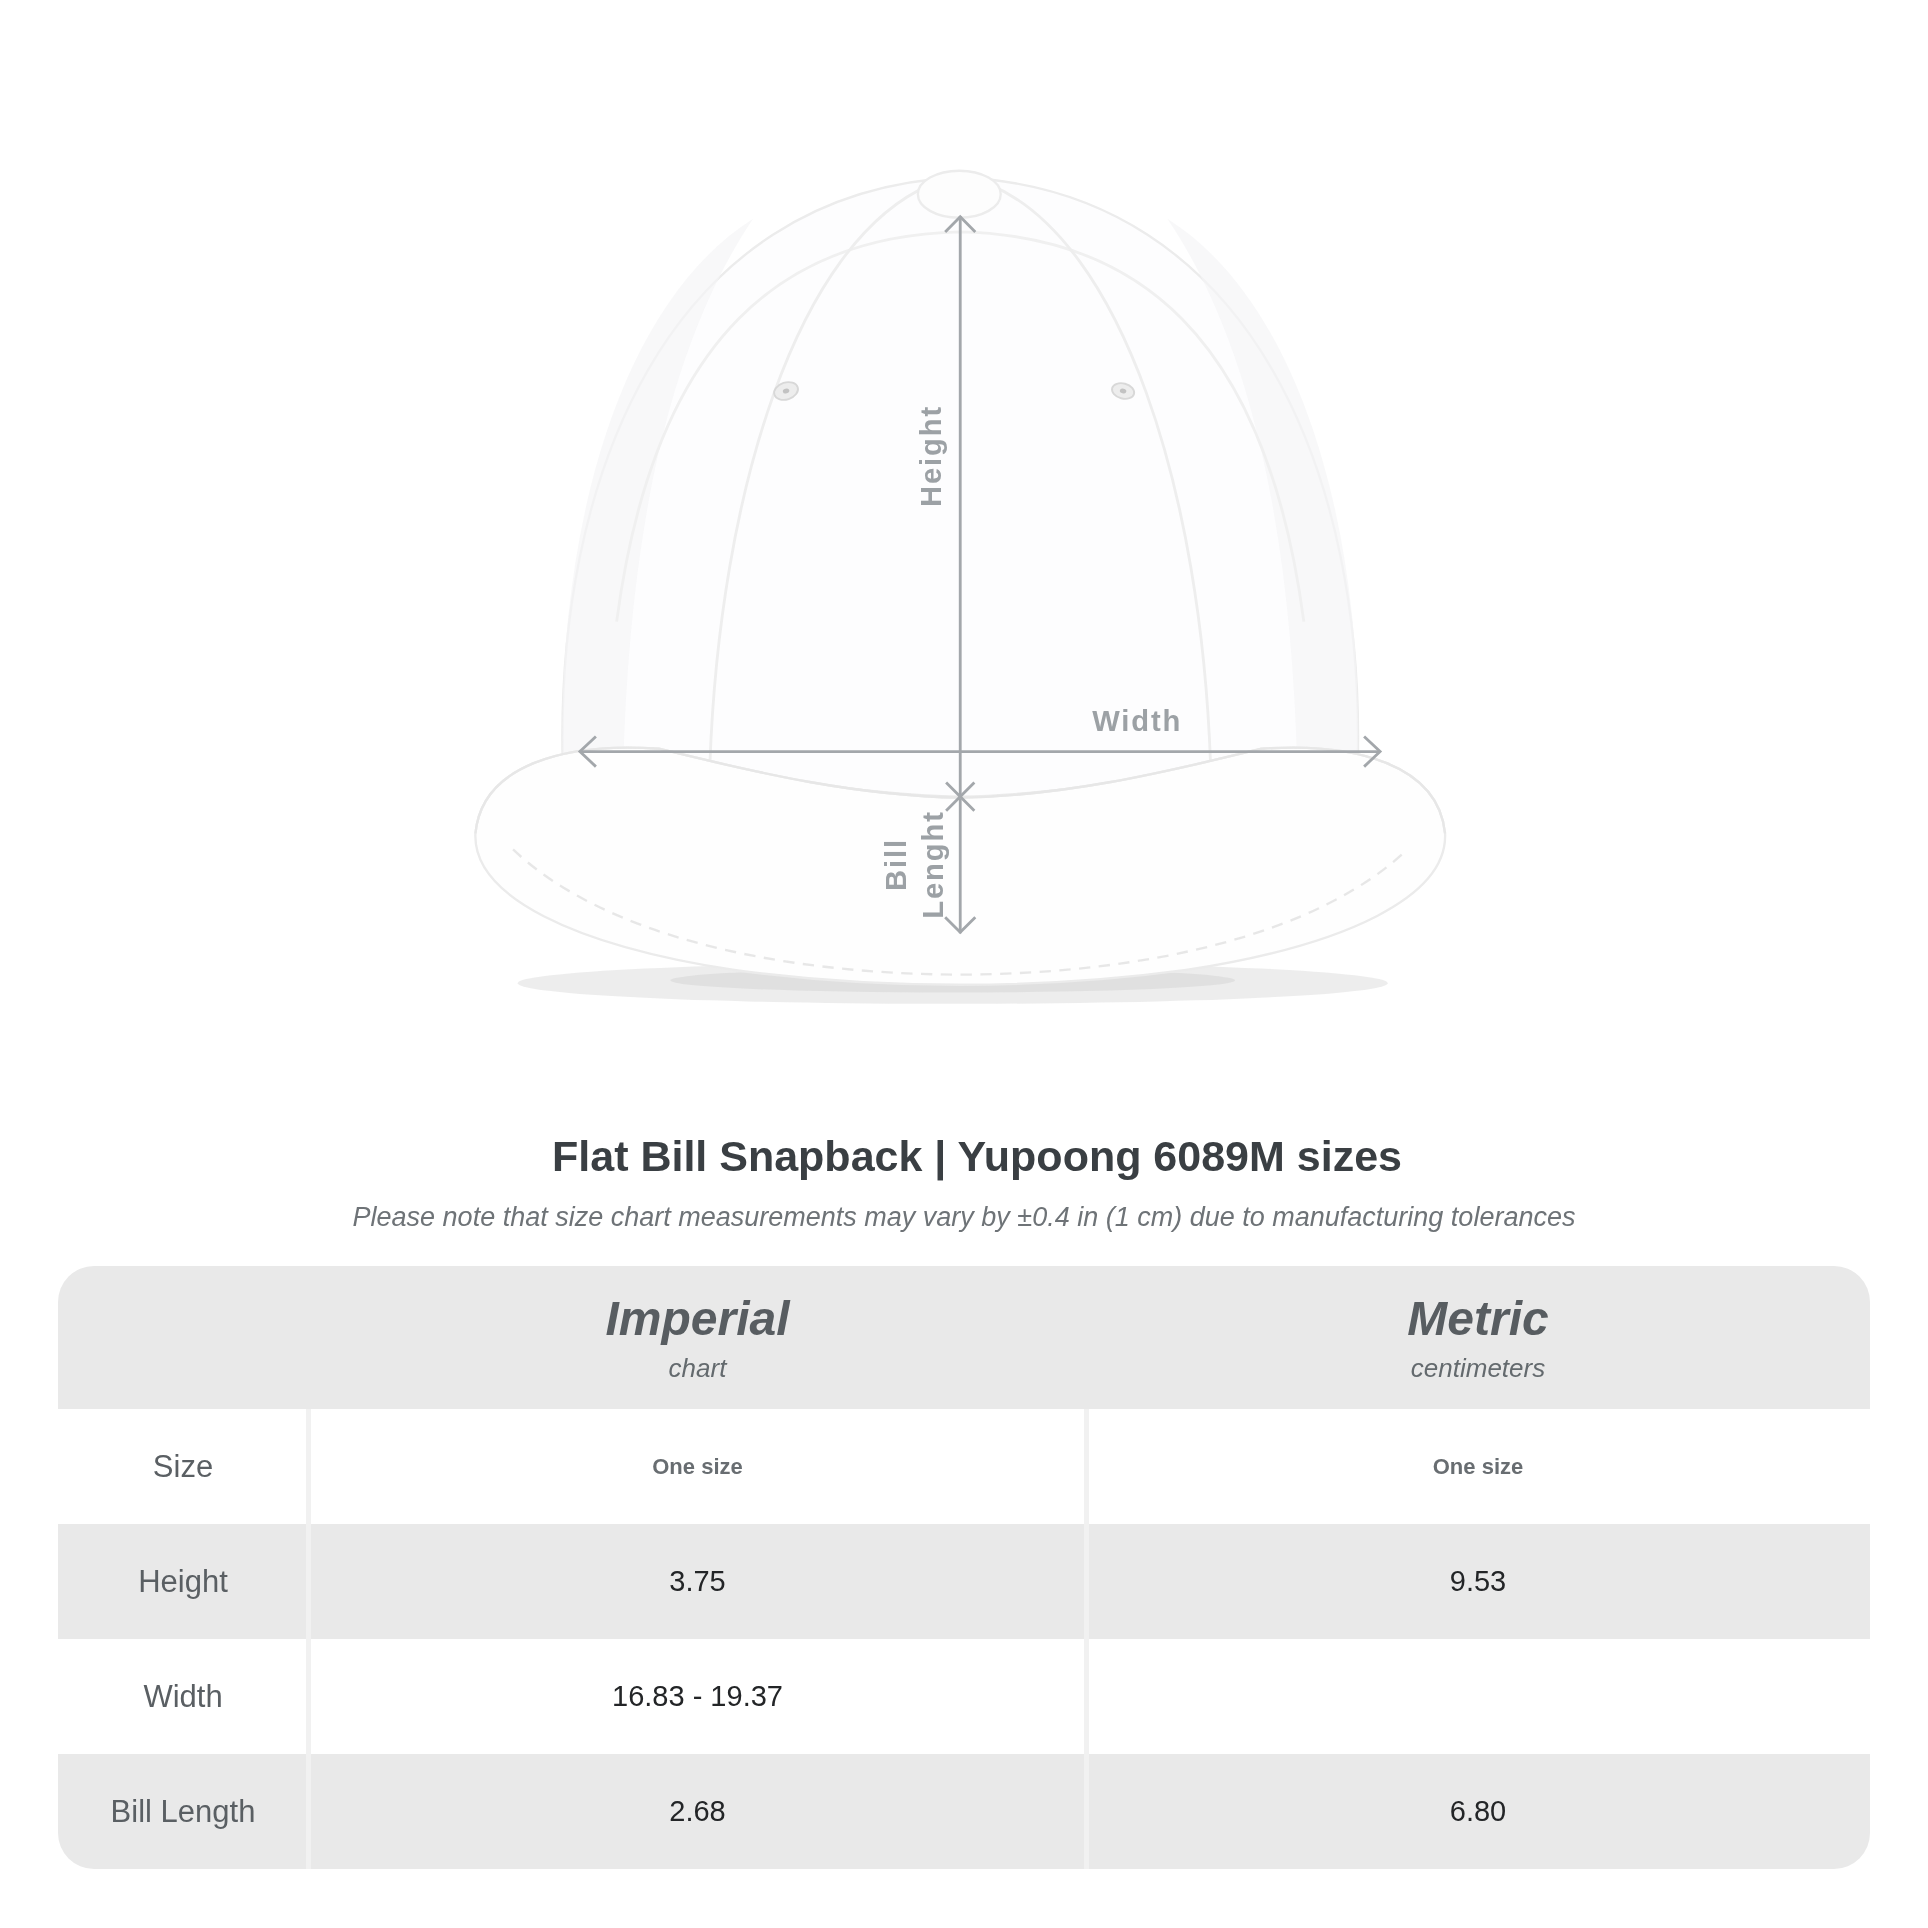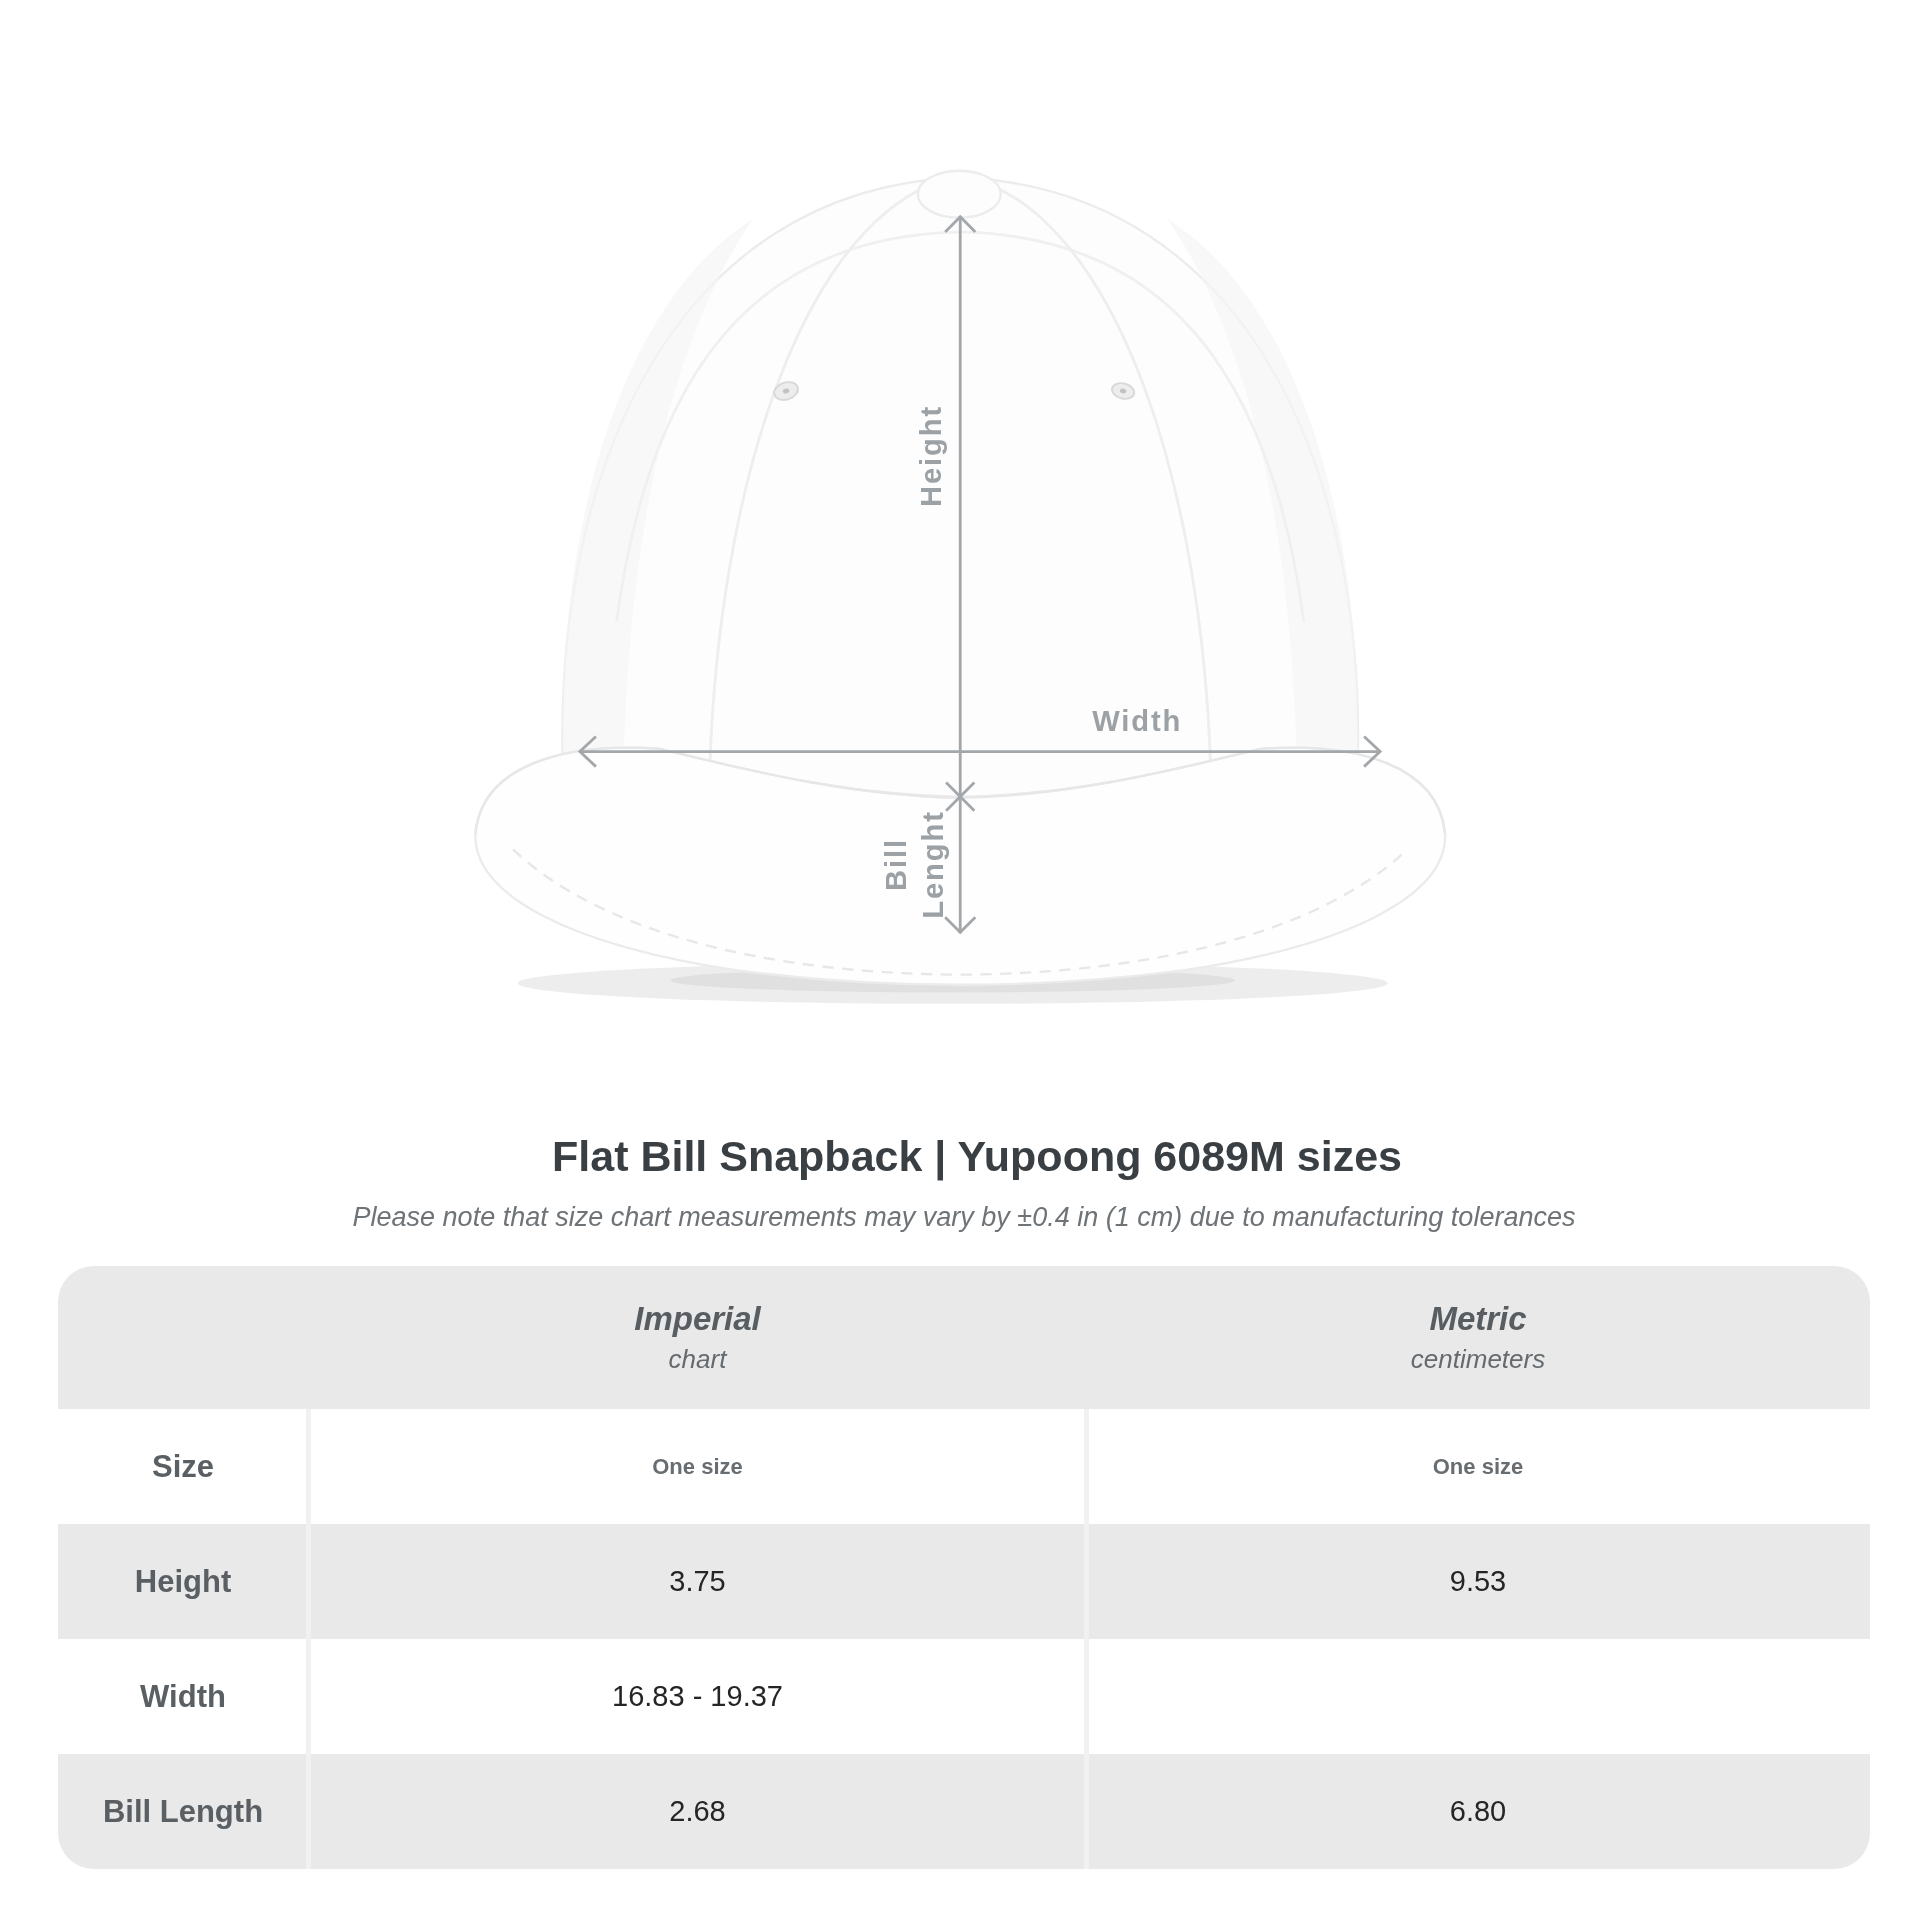--- a/index.html
+++ b/index.html
@@ -58,41 +58,41 @@
     border-radius: 36px 36px 0 0;
     display: grid;
     grid-template-columns: 250px 779px 782px;
   }
   .unit-header {
     display: flex; flex-direction: column;
     align-items: center; justify-content: center;
     gap: 6.6px;
   }
   .unit-name {
-    font-size: 33px; font-weight: bold; font-style: italic;
+    font-size: 48px; font-weight: bold; font-style: italic;
     color: var(--unit-name-text, #585d61);
   }
   .unit-sub {
     font-size: 26px; font-style: italic;
     color: var(--unit-sub-text, #646a6e);
   }
   .table-body { position: relative; }
   .table-row {
     height: 115px;
     display: grid;
     grid-template-columns: 250px 779px 782px;
   }
   .table-row.gray { background: var(--table-gray, #e9e9e9); }
   .table-row.last { border-radius: 0 0 36px 36px; }
   .cell {
     display: flex; align-items: center; justify-content: center;
     text-align: center;
   }
   .row-label {
-    font-size: 31px; font-weight: bold;
+    font-size: 31px; font-weight: normal;
     color: var(--label-text, #5a5f63);
   }
   .value-text {
     font-size: 29px; font-weight: normal;
     color: var(--value-text, #232527);
   }
   .onesize-text {
     font-size: 22px; font-weight: bold;
     color: var(--onesize-text, #686d71);
   }

